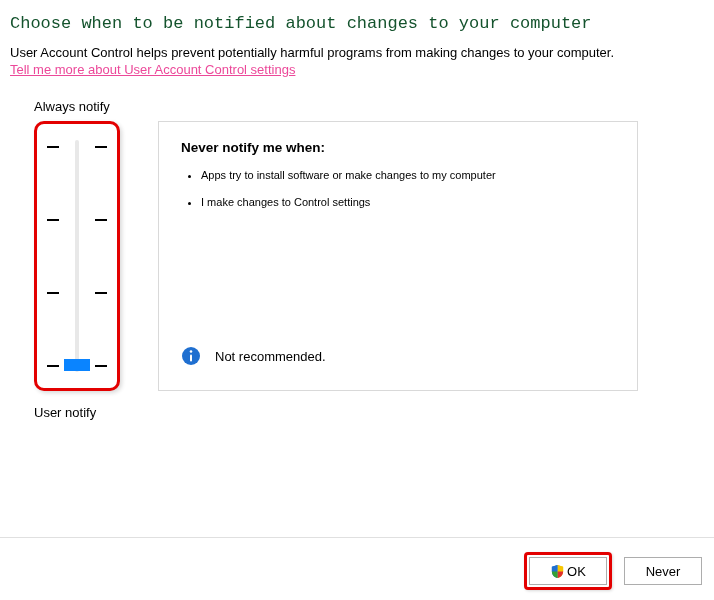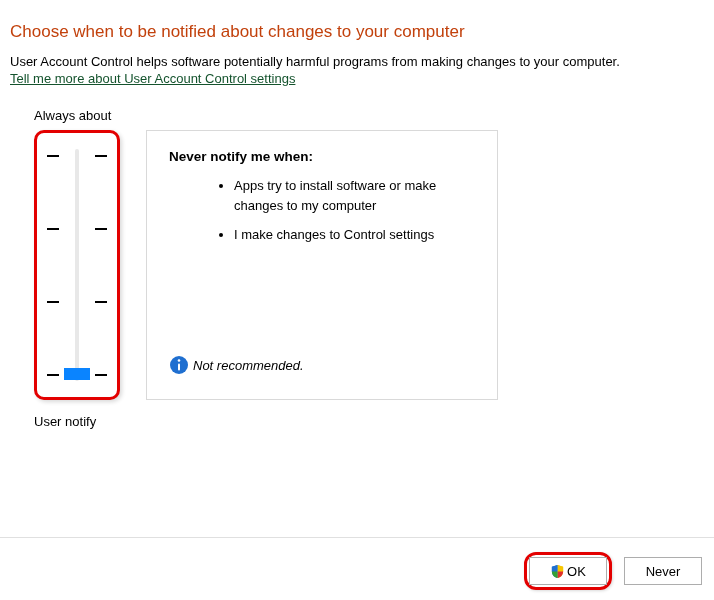--- a/index.html
+++ b/index.html
@@ -11,31 +11,32 @@
     color: #000;
     background: #fff;
     overflow: hidden;
   }
   .page {
     position: relative;
     width: 714px; height: 600px;
     padding: 14px 10px 0 10px;
   }
   .title {
-    color: #c2410c;
+    color: #14532d;
     font-size: 17px;
     font-weight: 400;
-    margin: 8px 0 12px 0;
+    margin: 0 0 12px 0;
+    font-family: Liberation Mono, monospace;
   }
   .description {
     font-size: 13px;
     margin: 0 0 2px 0;
   }
   a.help-link {
-    color: #14532d;
+    color: #ec4899;
     text-decoration: underline;
     font-size: 13px;
   }
   .content {
     position: relative;
     margin-top: 26px;
   }
   .top-label {
     position: absolute;
     top: -4px; left: 24px;
@@ -77,47 +78,45 @@
     background: #000;
   }
   .thumb {
     position: absolute;
     left: 50%; transform: translateX(-50%);
     width: 26px; height: 12px;
     background: #0a84ff;
   }
   .panel {
     position: absolute;
-    left: 136px; top: 18px;
-    width: 352px; height: 270px;
+    left: 148px; top: 18px;
+    width: 480px; height: 270px;
     border: 1px solid #d9d9d9;
     padding: 18px 22px;
   }
   .panel-heading {
     font-weight: 700;
     font-size: 13.5px;
     margin: 0 0 12px 0;
   }
   ul.bullets {
     list-style: disc;
     margin: 0 0 0 20px;
     padding: 0;
   }
   ul.bullets li {
-    font-size: 13px;
+    font-size: 11px;
     line-height: 1.5;
     margin-bottom: 10px;
-    margin-left: 45px;
   }
   .note-row {
     position: absolute;
     left: 22px; bottom: 24px;
     display: flex; align-items: center;
-    gap: 4px;
-    font-style: italic;
+    gap: 14px;
   }
   .info-icon {
     width: 20px; height: 20px;
   }
   .note-text { font-size: 13px; }
   .button-bar {
     position: absolute;
     left: 0; right: 0; bottom: 10px;
     border-top: 1px solid #e0e0e0;
     padding: 14px 12px 0 0;
@@ -132,41 +131,41 @@
     font-family: inherit;
     font-size: 13px;
     display: inline-flex;
     align-items: center;
     justify-content: center;
     gap: 2px;
     cursor: pointer;
   }
   .ok-highlight {
     border: 3px solid #e30000;
-    border-radius: 12px;
+    border-radius: 4px;
     padding: 2px;
     box-shadow: 1px 1px 3px rgba(0,0,0,0.15);
     display: inline-flex;
   }
   .shield-icon { width: 15px; height: 15px; }
 </style>
 </head>
 <body>
 
 <div class="page">
 
   <div class="title">Choose when to be notified about changes to your computer</div>
 
-  <div class="description">User Account Control helps software potentially harmful programs from making changes to your computer.</div>
+  <div class="description">User Account Control helps prevent potentially harmful programs from making changes to your computer.</div>
 
   <a href="#" class="help-link">Tell me more about User Account Control settings</a>
 
   <div class="content">
 
-    <div class="top-label">Always about</div>
+    <div class="top-label">Always notify</div>
     <div class="bottom-label">User notify</div>
 
     <div class="slider-frame">
       <div class="slider-inner">
         <div class="track"></div>
 
         <div class="tick-row" style="top:22px">
           <div class="tick"></div>
             <div class="tick"></div>
         </div>

